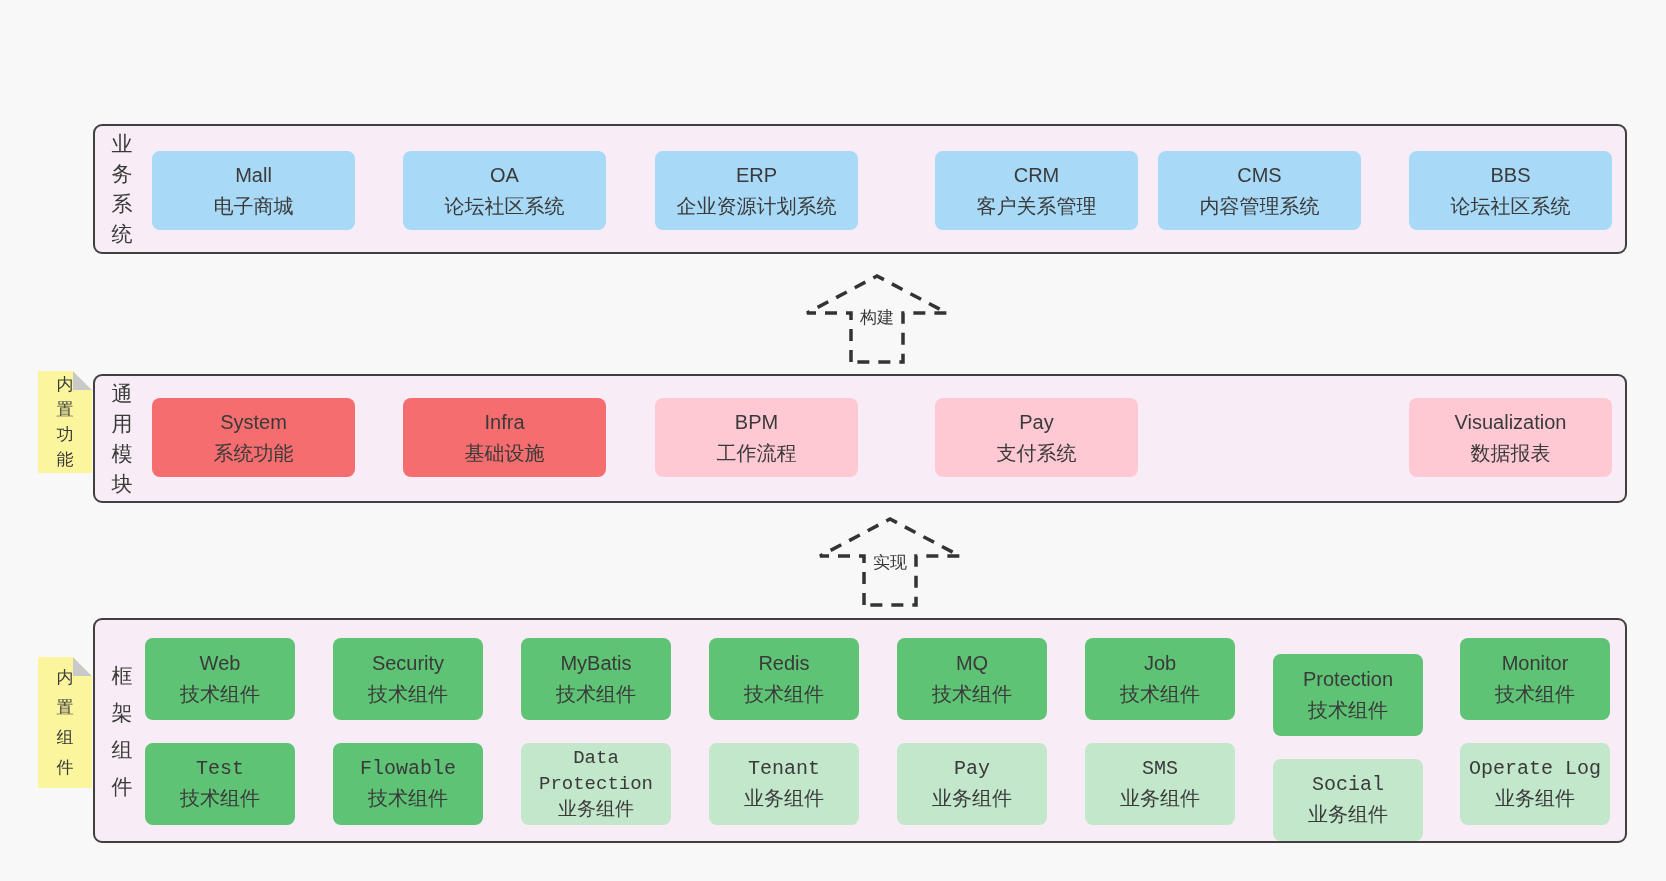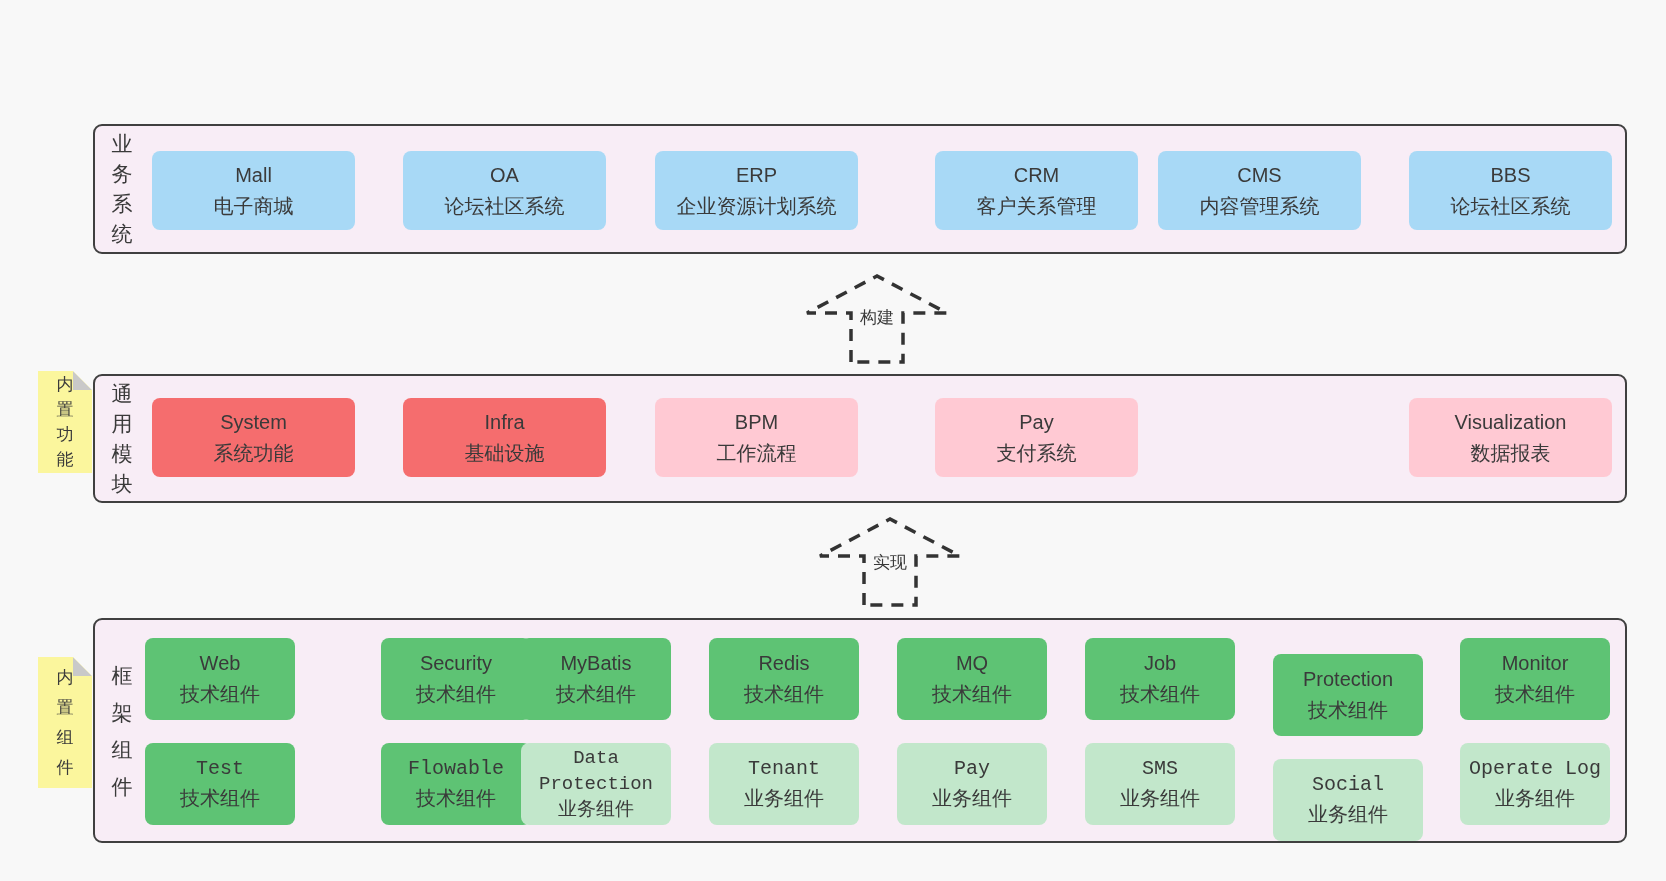--- a/index.html
+++ b/index.html
@@ -53,21 +53,21 @@
     color: #3a3a3a;
     padding: 12px 4px;
   }
   .row6 { top: 25px; width: 203px; height: 79px; }
   .layer-2 .row6 { top: 22px; }
   .c0 { left: 57px; }  .c1 { left: 308px; } .c2 { left: 560px; }
   .c3 { left: 840px; } .c4 { left: 1063px; } .c5 { left: 1314px; }
 
   .row8 { width: 150px; height: 82px; }
   .r1 { top: 18px; } .r2 { top: 123px; font-family: Liberation Mono, monospace; }
-  .g0 { left: 50px; }  .g1 { left: 238px; margin-left: 48px; } .g2 { left: 426px; }
+  .g0 { left: 50px; }  .g1 { left: 238px; } .g2 { left: 426px; }
   .g3 { left: 614px; } .g4 { left: 802px; } .g5 { left: 990px; }
   .g6 { left: 1178px; margin-top: 16px; } .g7 { left: 1365px; }
 
   .blue       { background: var(--blue, #a8d9f6); }
   .red        { background: var(--red, #f56d6e); }
   .pink       { background: var(--pink, #ffc9d3); }
   .green      { background: var(--green, #5ec374); }
   .lightgreen { background: var(--light_green, #c2e7cb); }
 
   .tight { line-height: 26px; font-size: 19px; }

